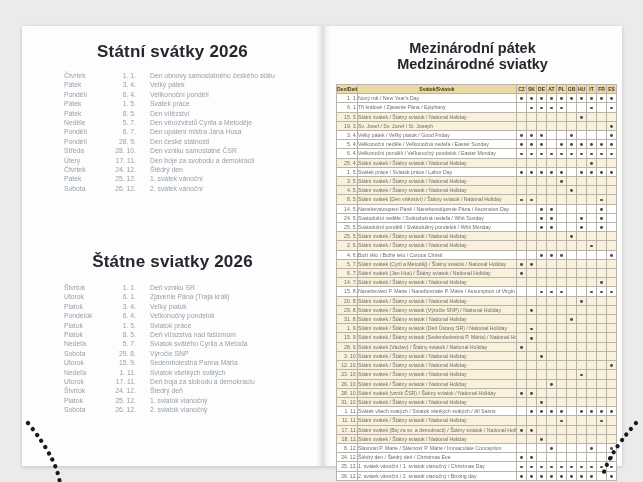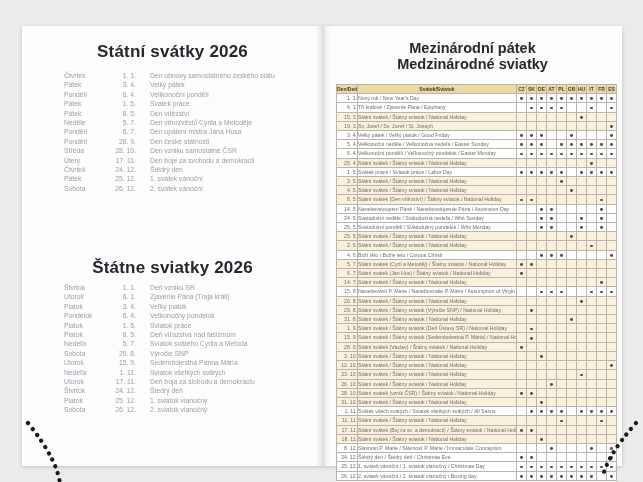--- a/index.html
+++ b/index.html
@@ -20,21 +20,21 @@
     position:absolute;left:294px;top:0;width:14px;height:440px;
     background:linear-gradient(to right,rgba(0,0,0,0) 0%,rgba(0,0,0,.10) 45%,rgba(0,0,0,.16) 50%,rgba(0,0,0,.08) 60%,rgba(0,0,0,0) 100%);
     pointer-events:none;
   }
   
   .sec-title{
     position:absolute;left:0;width:100%;text-align:center;
     font-size:17px;font-weight:bold;color:#26262e;letter-spacing:.2px;
   }
   .title-cz{top:16px;}
-  .title-sk{top:226px;margin-top:6px;}
+  .title-sk{top:226px;}
   .hol-list{position:absolute;left:42px;width:250px;}
   .list-cz{top:45px;}
   .list-sk{top:257px;}
   .hol-row{display:flex;height:9.4px;line-height:9.4px;font-size:6.8px;color:#98a0a8;}
   .hol-day{width:50px;}
   .hol-date{width:36px;text-align:right;padding-right:14px;box-sizing:border-box;}
   .hol-name{flex:1;}
   
   .intl-title{
     position:absolute;top:14px;left:0;width:100%;text-align:center;

